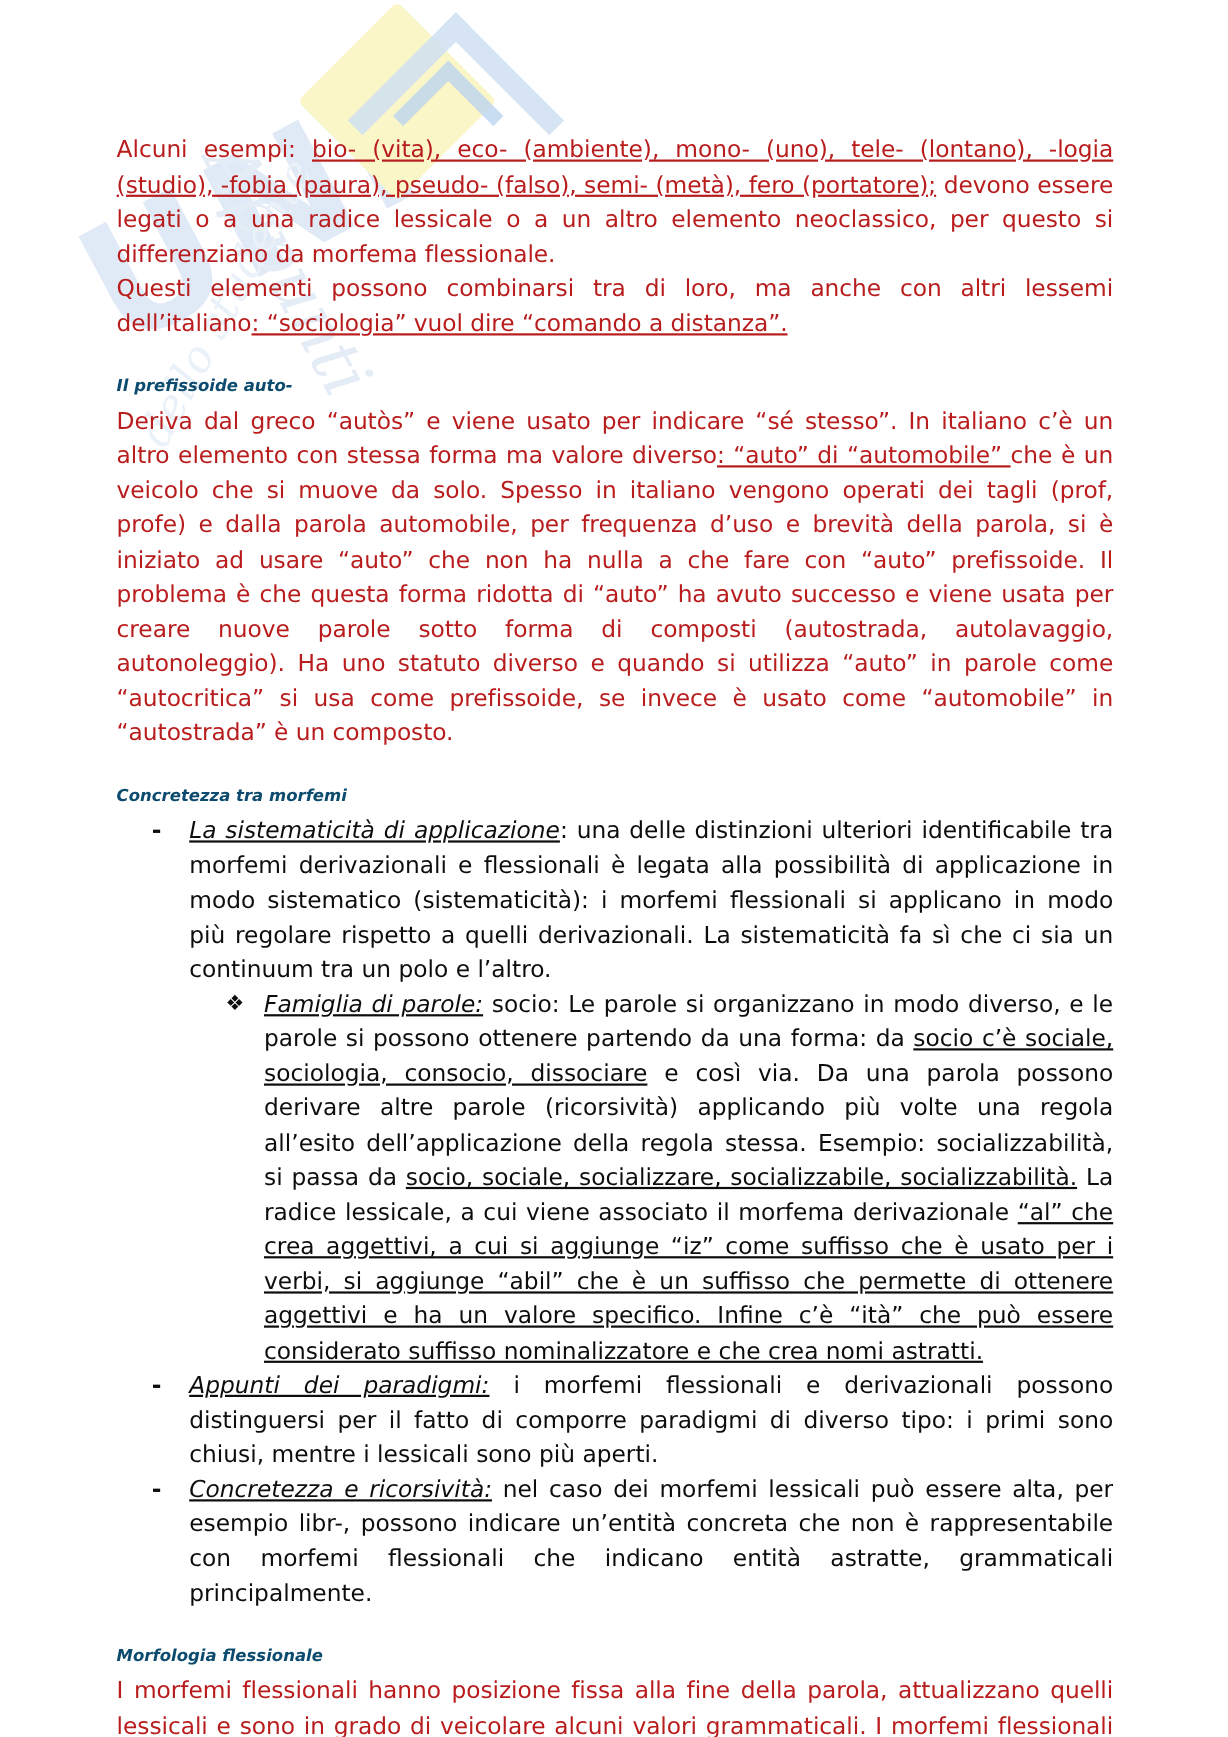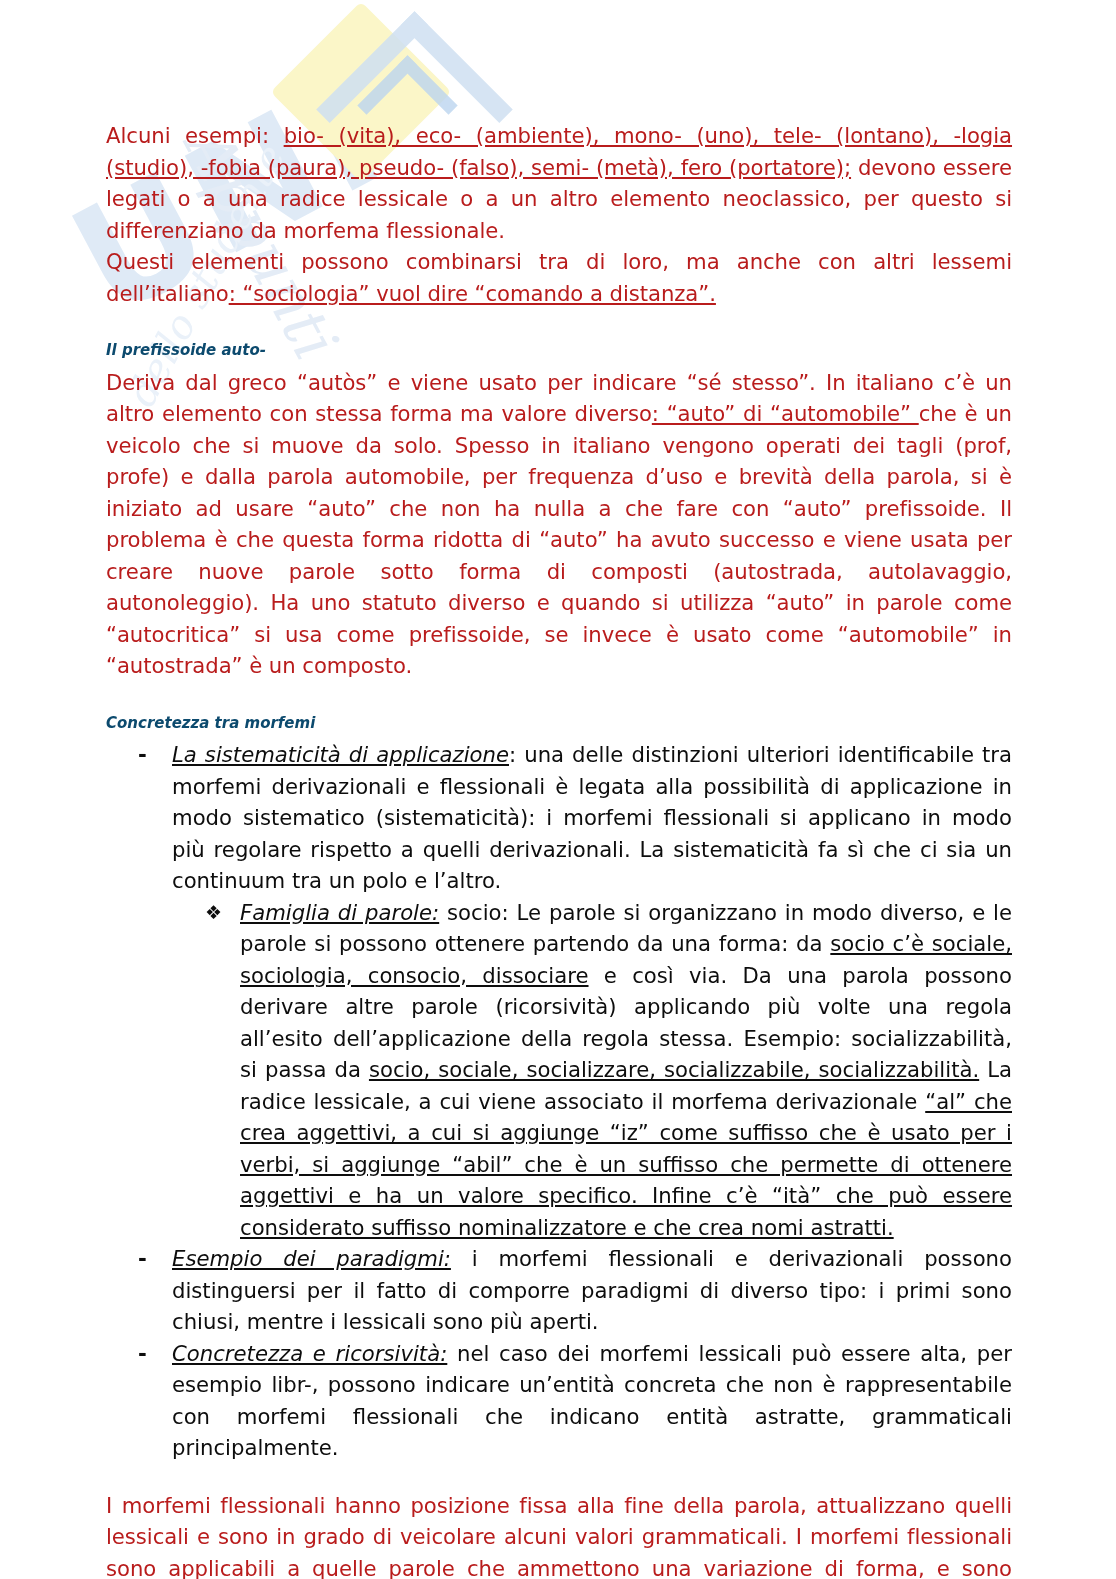--- a/index.html
+++ b/index.html
@@ -175,19 +175,20 @@
   <div class="content" id="content">
       <p class="para"><span>Alcuni esempi: </span><u class="ul">bio- (vita), eco- (ambiente), mono- (uno), tele- (lontano), -logia (studio), -fobia (paura), pseudo- (falso), semi- (metà), fero (portatore);</u><span> devono essere legati o a una radice lessicale o a un altro elemento neoclassico, per questo si differenziano da morfema flessionale.</span></p>
       <p class="para"><span>Questi elementi possono combinarsi tra di loro, ma anche con altri lessemi dell’italiano</span><u class="ul">: “sociologia” vuol dire “comando a distanza”. </u></p>
       <div class="gap-md"></div>
       <div class="h3">Il prefissoide auto-</div>
       <p class="para"><span>Deriva dal greco “autòs” e viene usato per indicare “sé stesso”. In italiano c’è un altro elemento con stessa forma ma valore diverso</span><u class="ul">: “auto” di “automobile” </u><span>che è un veicolo che si muove da solo. Spesso in italiano vengono operati dei tagli (prof, profe) e dalla parola automobile, per frequenza d’uso e brevità della parola, si è iniziato ad usare “auto” che non ha nulla a che fare con “auto” prefissoide. Il problema è che questa forma ridotta di “auto” ha avuto successo e viene usata per creare nuove parole sotto forma di composti (autostrada, autolavaggio, autonoleggio). Ha uno statuto diverso e quando si utilizza “auto” in parole come “autocritica” si usa come prefissoide, se invece è usato come “automobile” in “autostrada” è un composto.</span></p>
       <div class="gap-md"></div>
       <div class="h3">Concretezza tra morfemi</div>
       <div class="lvl1"><span class="mk">-</span><span><em class="it">La sistematicità di applicazione</em><span>: una delle distinzioni ulteriori identificabile tra morfemi derivazionali e flessionali è legata alla possibilità di applicazione in modo sistematico (sistematicità): i morfemi flessionali si applicano in modo più regolare rispetto a quelli derivazionali. La sistematicità fa sì che ci sia un continuum tra un polo e l’altro.</span></span></div>
       <div class="lvl2"><span class="mk">❖</span><span><em class="it">Famiglia di parole:</em><span> socio: Le parole si organizzano in modo diverso, e le parole si possono ottenere partendo da una forma: da </span><u class="ul">socio c’è sociale, sociologia, consocio, dissociare</u><span> e così via. Da una parola possono derivare altre parole (ricorsività) applicando più volte una regola all’esito dell’applicazione della regola stessa. Esempio: socializzabilità, si passa da </span><u class="ul">socio, sociale, socializzare, socializzabile, socializzabilità.</u><span> La radice lessicale, a cui viene associato il morfema derivazionale </span><u class="ul">“al” che crea aggettivi, a cui si aggiunge “iz” come suffisso che è usato per i verbi, si aggiunge “abil” che è un suffisso che permette di ottenere aggettivi e ha un valore specifico. Infine c’è “ità” che può essere considerato suffisso nominalizzatore e che crea nomi astratti. </u></span></div>
-      <div class="lvl1"><span class="mk">-</span><span><em class="it">Esempio dei paradigmi:</em><span> i morfemi flessionali e derivazionali possono distinguersi per il fatto di comporre paradigmi di diverso tipo: i primi sono chiusi, mentre i lessicali sono più aperti.</span></span></div>
+      <div class="lvl1"><span class="mk">-</span><span><em class="it">Appunti dei paradigmi:</em><span> i morfemi flessionali e derivazionali possono distinguersi per il fatto di comporre paradigmi di diverso tipo: i primi sono chiusi, mentre i lessicali sono più aperti.</span></span></div>
       <div class="lvl1"><span class="mk">-</span><span><em class="it">Concretezza e ricorsività:</em><span> nel caso dei morfemi lessicali può essere alta, per esempio libr-, possono indicare un’entità concreta che non è rappresentabile con morfemi flessionali che indicano entità astratte, grammaticali principalmente.</span></span></div>
       <div class="gap-md"></div>
+      <div class="h3">Morfologia flessionale</div>
       <p class="para"><span>I morfemi flessionali hanno posizione fissa alla fine della parola, attualizzano quelli lessicali e sono in grado di veicolare alcuni valori grammaticali. I morfemi flessionali sono applicabili a quelle parole che ammettono una variazione di forma, e sono nomi, verbi, aggettivi, articoli, pronomi. I morfemi flessionali sono usati per veicolare informazioni grammaticali e quindi rappresentare i valori di una determinata categoria grammaticale:</span></p>
     </div>
 
 </div>
 
 </body></html>

